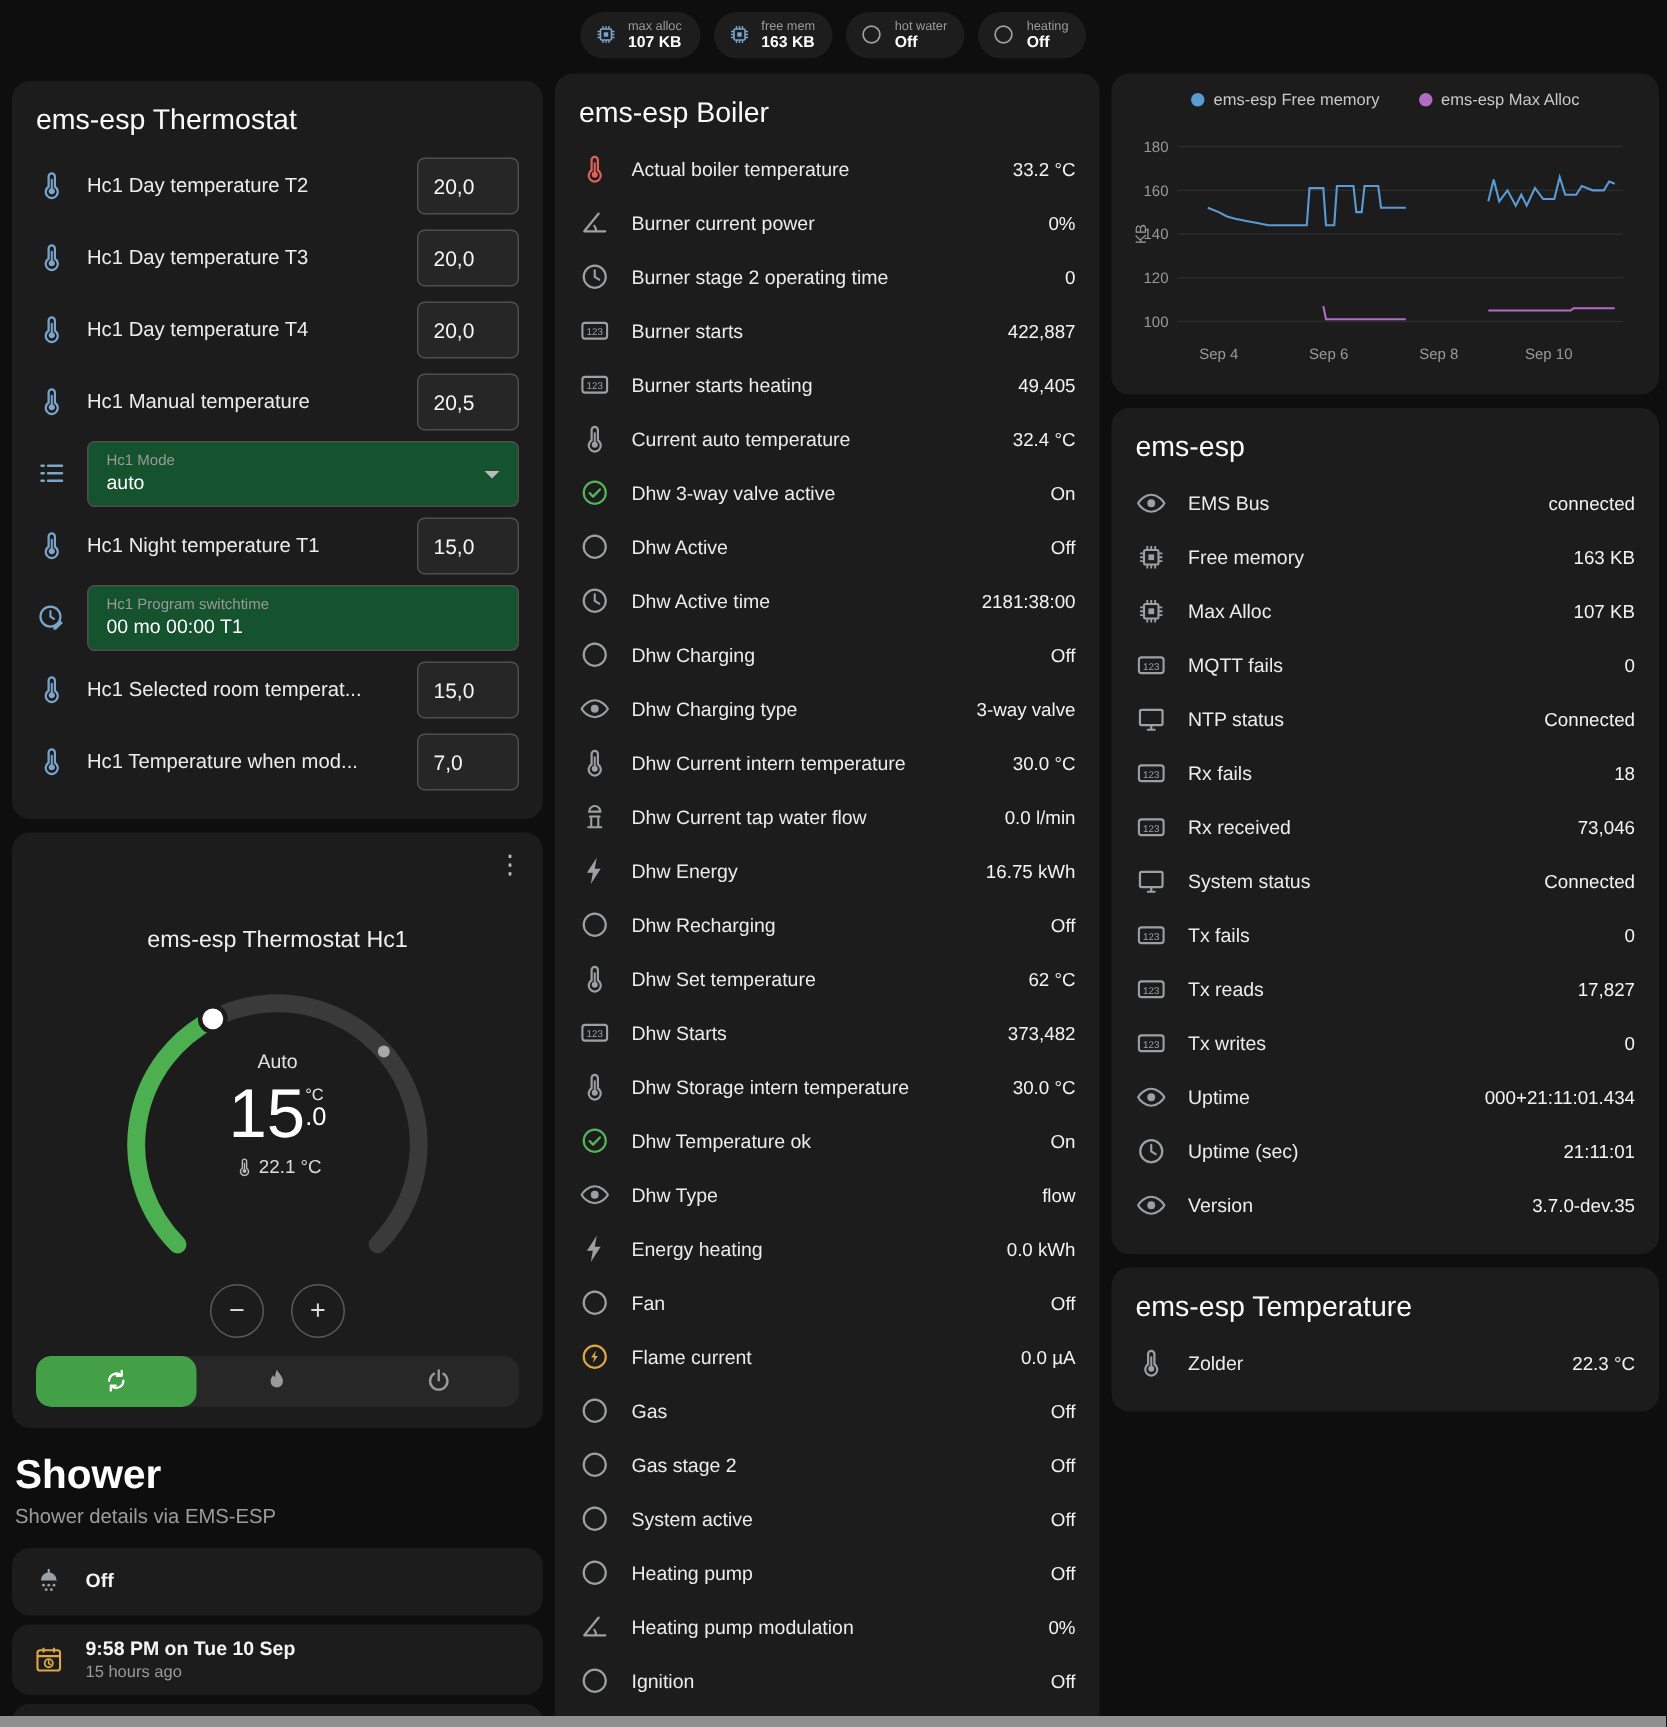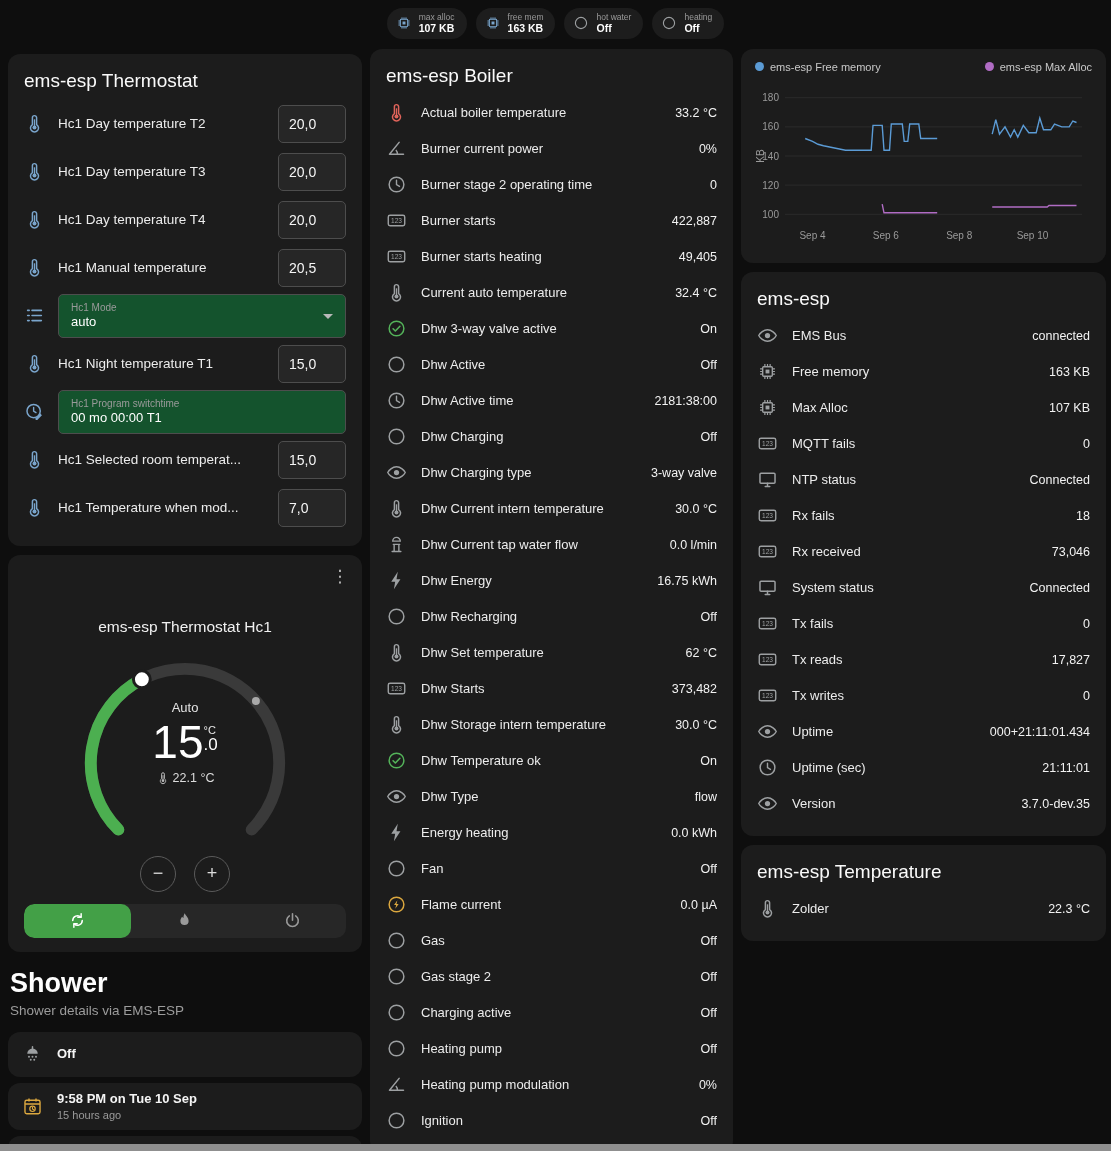--- a/index.html
+++ b/index.html
@@ -90,21 +90,21 @@
             padding:8px 14px; min-height:45px; margin-bottom:6px; cursor:pointer; }
   .s-text { display:flex; flex-direction:column; line-height:1.3; }
   .s-primary { font-size:13px; font-weight:bold; color:#f4f4f4; }
   .s-secondary { font-size:11px; color:#9a9a9a; }
   .s-secondary:empty { display:none; }
   .partial-card { background:#1c1c1c; border-radius:12px; height:44px; display:flex;
                   justify-content:center; padding-top:8px; }
 
   
   .chart-card { padding:12px 14px 8px; }
-  .legend { display:flex; justify-content:space-between; gap:26px; margin-bottom:4px; }
+  .legend { display:flex; justify-content:center; gap:26px; margin-bottom:4px; }
   .legend-item { display:flex; align-items:center; gap:6px; cursor:pointer; }
   .legend-dot { width:9px; height:9px; border-radius:50%; }
   .legend-label { font-size:11px; color:#c8c8c8; }
   .chart-svg { display:block; }
   .grid { stroke:#2b2b2b; stroke-width:1; }
   .tick { fill:#9a9a9a; font-size:10px; }
 
   
   .hscrollbar { position:fixed; left:0; bottom:0; width:1111px; height:7px; background:#8f8f8f; cursor:pointer; }
 </style>
@@ -659,21 +659,21 @@
               <use href="#i-circle"></use>
             </svg>
             <span class="e-label">Gas stage 2</span>
             <span class="e-value">Off</span>
           </div>
 
           <div class="e-row">
             <svg class="icon c-gray">
               <use href="#i-circle"></use>
             </svg>
-            <span class="e-label">Charging active</span>
+            <span class="e-label">System active</span>
             <span class="e-value">Off</span>
           </div>
 
           <div class="e-row">
             <svg class="icon c-gray">
               <use href="#i-circle"></use>
             </svg>
             <span class="e-label">Heating pump</span>
             <span class="e-value">Off</span>
           </div>

